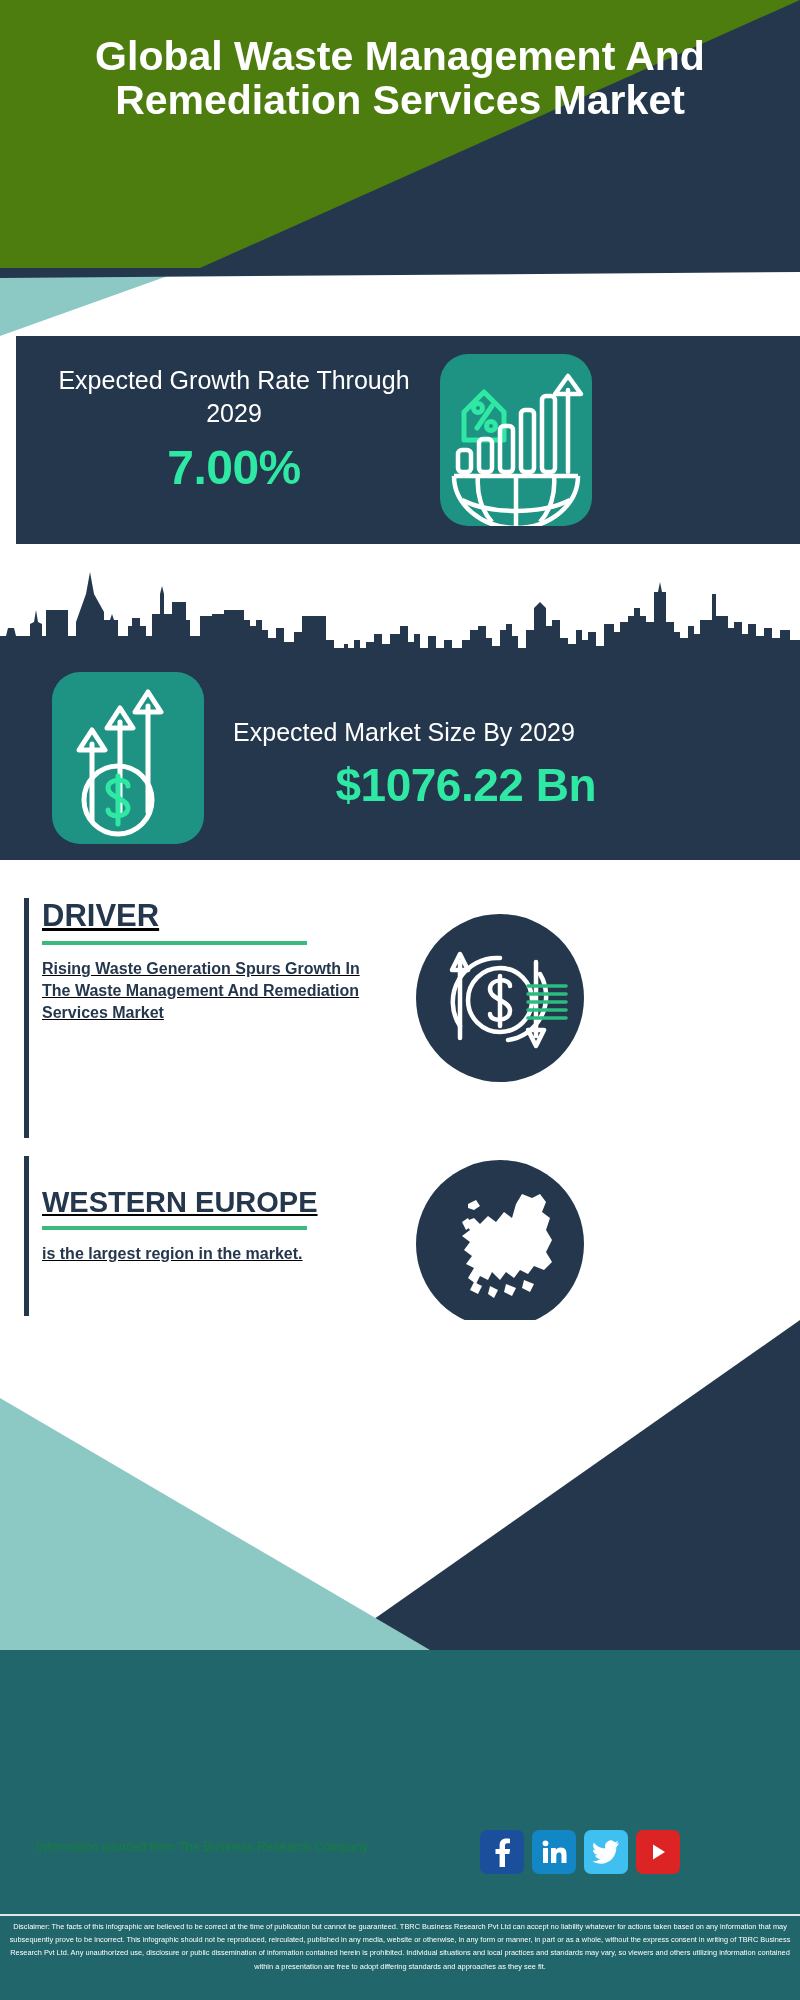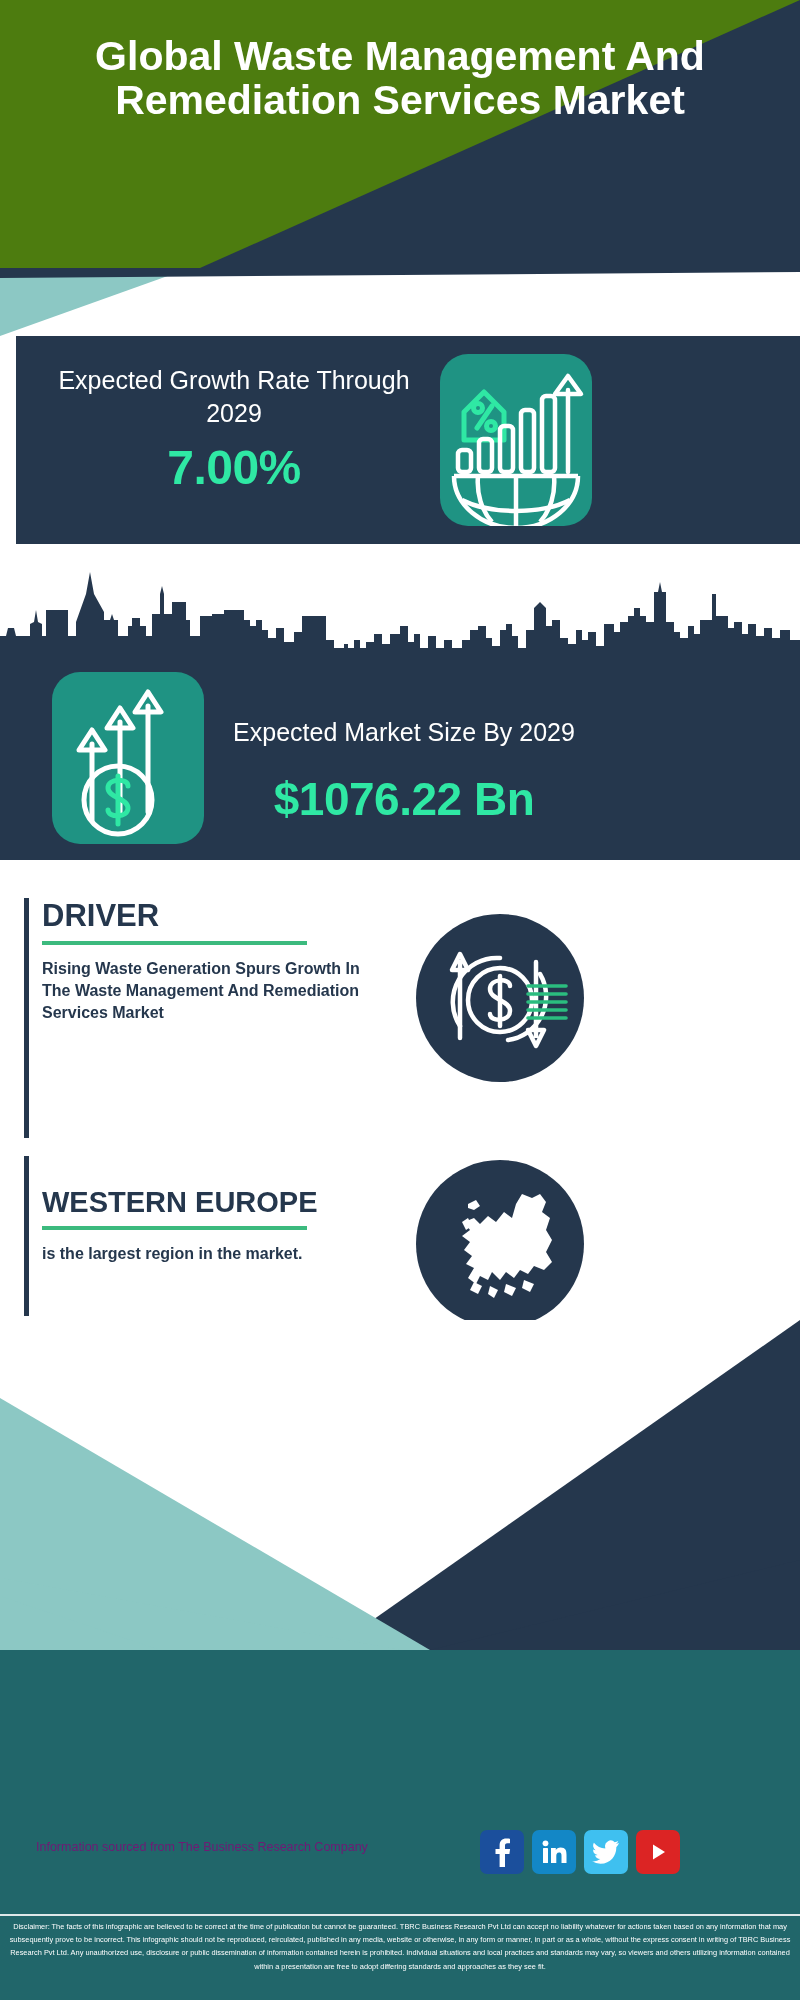--- a/index.html
+++ b/index.html
@@ -64,30 +64,30 @@
   }
   #market .micon {
     position:absolute; left:52px; top:24px; width:152px; height:172px;
     background:#1f9383; border-radius:28px;
   }
   #market .mtext {
     position:absolute; left:232px; top:36px; width:344px; text-align:center;
     color:#ffffff; font-size:25px; line-height:1.32;margin-top:32px;
   }
   #market .mval {
-    position:absolute; left:212px; top:124px; width:384px; text-align:center;
+    position:absolute; left:212px; top:110px; width:384px; text-align:right;
     color:#2fe8a4; font-size:46px; font-weight:bold; letter-spacing:-0.5px;
   }
 
   
   #insights {
     position:absolute; top:860px; left:0; width:800px; height:460px;
     background:#ffffff;
   }
-  .card { position:absolute; }
+  .card { position:absolute;text-decoration:underline; }
   .card .rail {
     position:absolute; left:0; top:0; width:5px;
     background:#25374d;
   }
   .card .heading {
     color:#25374d; font-weight:bold; letter-spacing:0px;
   }
   .card .uline { height:4px; background:#3cba7e; margin-top:7px; }
   .card .body {
     color:#25374d; font-weight:bold; font-size:16px; line-height:1.38;
@@ -98,21 +98,21 @@
   }
 
   
   #footer {
     position:absolute; top:1320px; left:0; width:800px; height:680px;
     background:#ffffff; overflow:hidden;
   }
   #footer .shapes { position:absolute; top:0; left:0; }
   #sourceline {
     position:absolute; left:36px; top:1838px; width:430px;
-    color:#701a75; font-size:12.5px; line-height:1.55; z-index:5;
+    color:#15803d; font-size:12.5px; line-height:1.55; z-index:5;
   }
   #social {
     position:absolute; left:480px; top:1830px; z-index:6;
     display:flex; gap:8px;
   }
   .sbtn {
     width:44px; height:44px; border-radius:7px;
     display:flex; align-items:center; justify-content:center;
   }
   #disclaimer {

